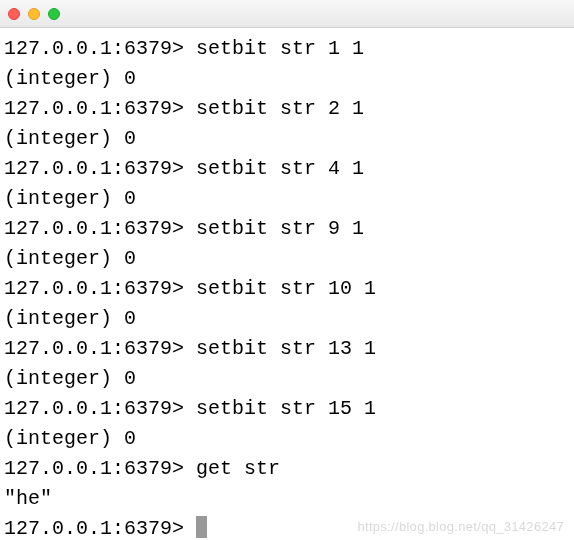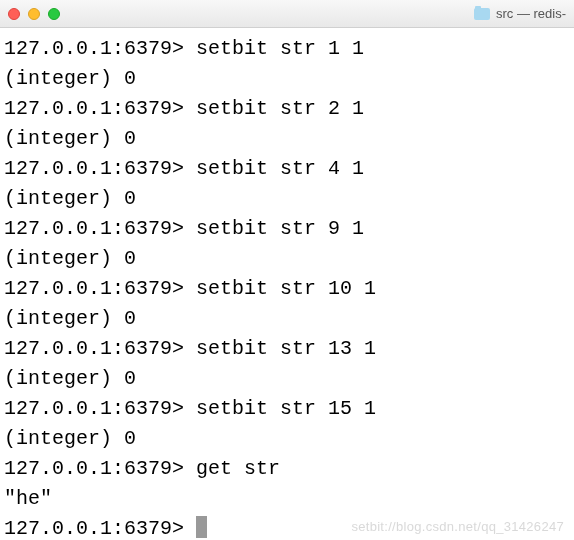--- a/index.html
+++ b/index.html
@@ -95,21 +95,17 @@
   </style>
 </head>
 <body>
 
 <div class="titlebar">
   <div class="traffic-lights">
     <div class="light red"></div>
     <div class="light yellow"></div>
     <div class="light green"></div>
   </div>
-  <div class="title-area">
-    <span class="folder-icon"></span>
-    <span>src — redis-</span>
-  </div>
 </div>
 
 <div class="terminal" id="term"><div class="line"><span>127.0.0.1:6379&gt;</span><span> setbit str 1 1</span></div><div class="line">(integer) 0</div><div class="line"><span>127.0.0.1:6379&gt;</span><span> setbit str 2 1</span></div><div class="line">(integer) 0</div><div class="line"><span>127.0.0.1:6379&gt;</span><span> setbit str 4 1</span></div><div class="line">(integer) 0</div><div class="line"><span>127.0.0.1:6379&gt;</span><span> setbit str 9 1</span></div><div class="line">(integer) 0</div><div class="line"><span>127.0.0.1:6379&gt;</span><span> setbit str 10 1</span></div><div class="line">(integer) 0</div><div class="line"><span>127.0.0.1:6379&gt;</span><span> setbit str 13 1</span></div><div class="line">(integer) 0</div><div class="line"><span>127.0.0.1:6379&gt;</span><span> setbit str 15 1</span></div><div class="line">(integer) 0</div><div class="line"><span>127.0.0.1:6379&gt;</span><span> get str</span></div><div class="line">"he"</div><div class="line"><span>127.0.0.1:6379&gt;</span><span> </span><span class="cursor"></span></div></div>
 
-<div class="watermark">setbit://blog.csdn.net/qq_31426247</div>
+<div class="watermark">https://blog.blog.net/qq_31426247</div>
 
 </body></html>

